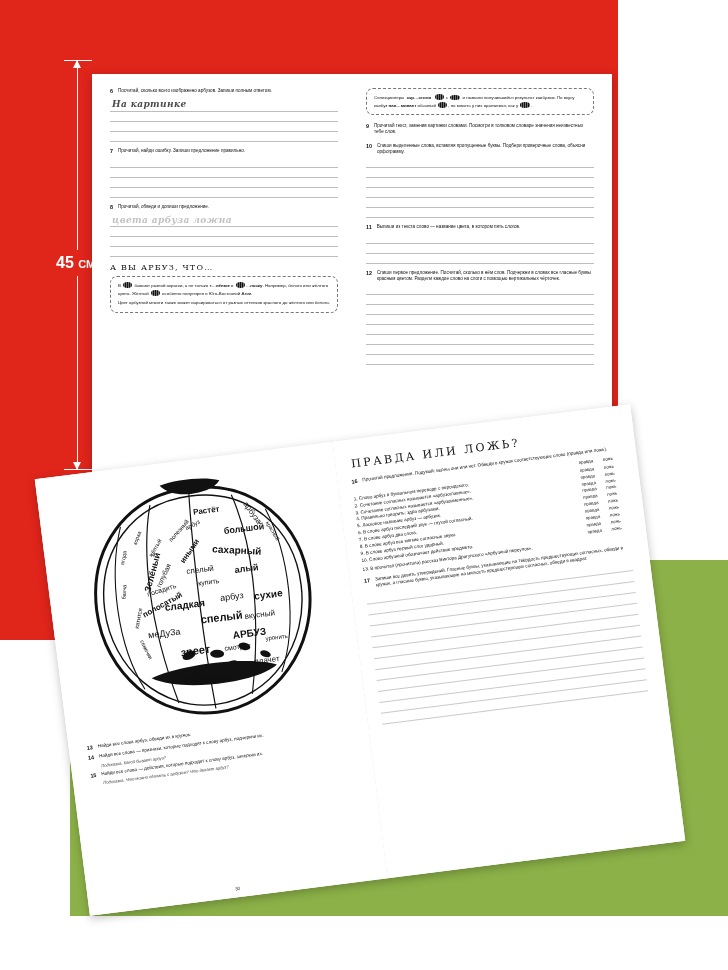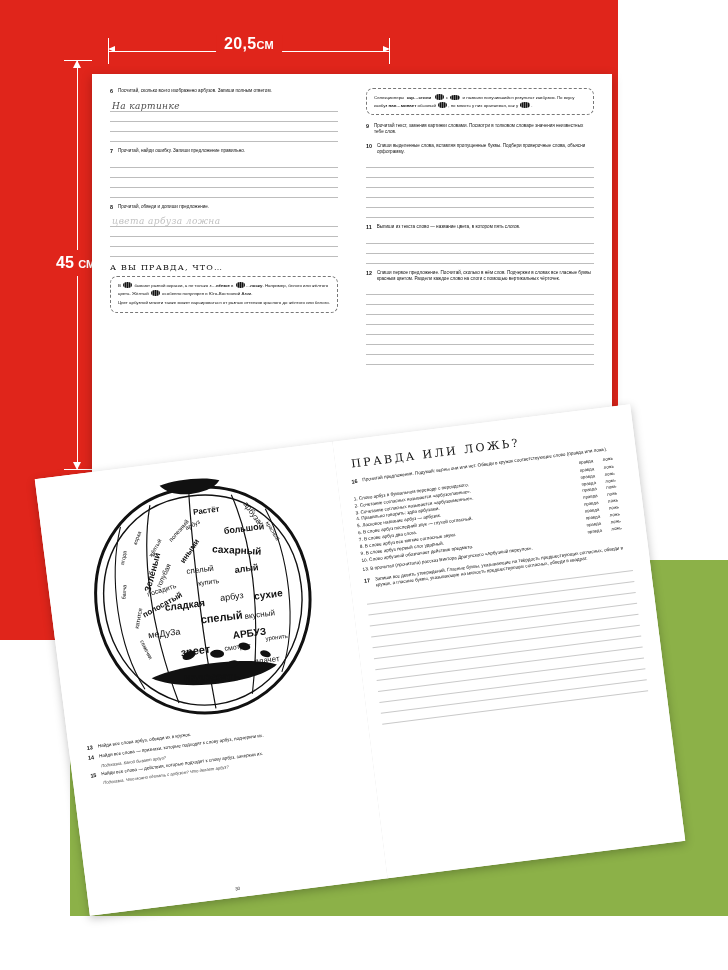--- a/index.html
+++ b/index.html
@@ -216,22 +216,23 @@
     font-size: 9px;
     color: #4b4b4b;
     letter-spacing: 0.4px;
     white-space: nowrap;
   }
   .hand.faint { color: #c2c2c2; }
   .hand-line {
     height: 13px;
     border-bottom: 0.6px solid #bdbdbd;
     display: flex;
-    align-items: flex-end;
+    align-items: center;
     padding-left: 2px;
+    font-weight: bold;
   }
 
   
   .didyouknow-title {
     font-family: "DejaVu Serif", serif;
     font-size: 8px;
     letter-spacing: 1.2px;
     margin: 6px 0 4px 0;
     color: #111;
   }
@@ -334,30 +335,20 @@
 <body>
 
 <div id="stage">
 
   <div class="bg-red"></div>
   <div class="bg-green"></div>
   <div class="bg-white-right"></div>
   <div class="bg-white-left-bottom"></div>
   <div class="bg-white-bottom"></div>
 
-  <div class="measure-top">
-    <div class="tick-l"></div>
-    <div class="tick-r"></div>
-    <div class="line"></div>
-    <div class="arrow-l"></div>
-    <div class="arrow-r"></div>
-    <div class="lbl">
-      <span>20,5</span><span class="unit">СМ</span>
-    </div>
-  </div>
 
   <div class="measure-left">
     <div class="tick-t"></div>
     <div class="tick-b"></div>
     <div class="line"></div>
     <div class="arrow-t"></div>
     <div class="arrow-b"></div>
     <div class="lbl">
       <span>45</span> <span class="unit">СМ</span>
     </div>
@@ -398,21 +389,21 @@
       </div>
       <div class="rule-block">
         <div class="hand-line">
           <span class="hand faint">цвета арбуза ложна</span>
         </div>
         <div class="rule-line"></div>
         <div class="rule-line"></div>
         <div class="rule-line"></div>
       </div>
 
-      <div class="didyouknow-title">А ВЫ ПРАВДА, ЧТО…</div>
+      <div class="didyouknow-title">А ВЫ АРБУЗ, ЧТО…</div>
 
       <div class="dashed-box">
         <p>
           В <span class="wm"></span> бывают разной окраски, а не только з…<b>лёные</b>
           в <span class="wm"></span>…<b>лоску</b>. Например, белого или жёлтого цвета. Жёлтый
           <span class="wm"></span>
           особенно популярен в Юго-Восточной Азии.
         </p>
         <p>Цвет арбузной мякоти также может варьироваться от разных оттенков красного до жёлтого или белого.</p>
       </div>

